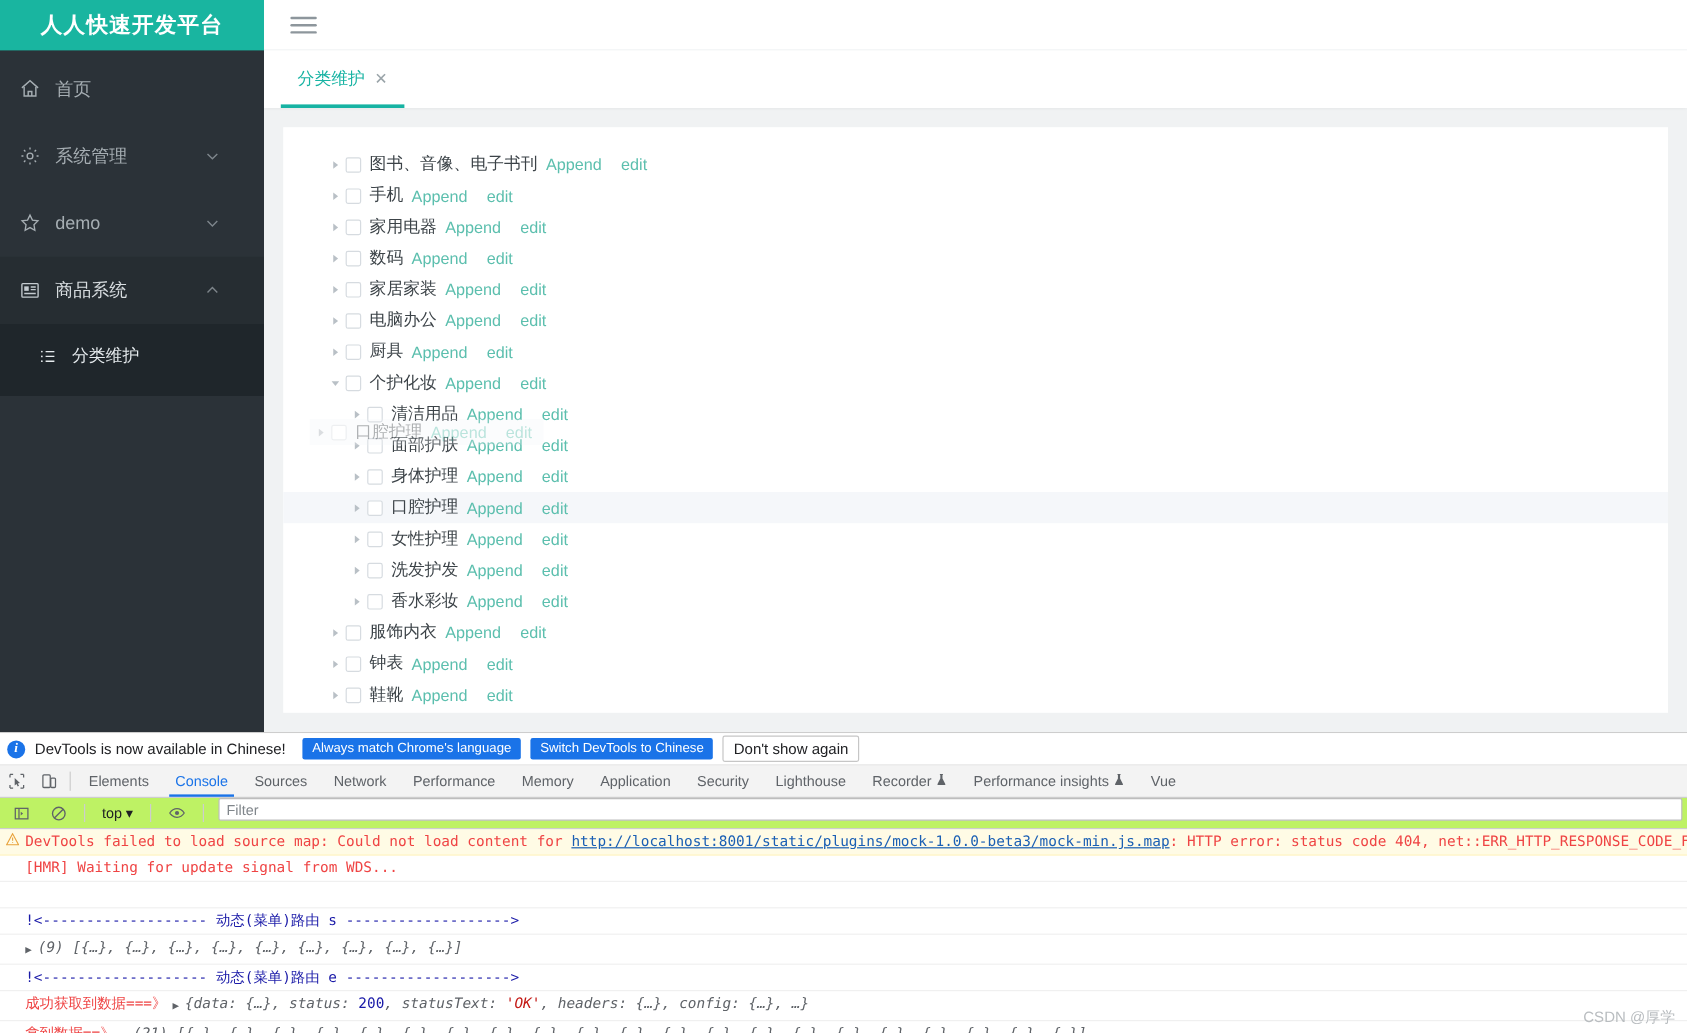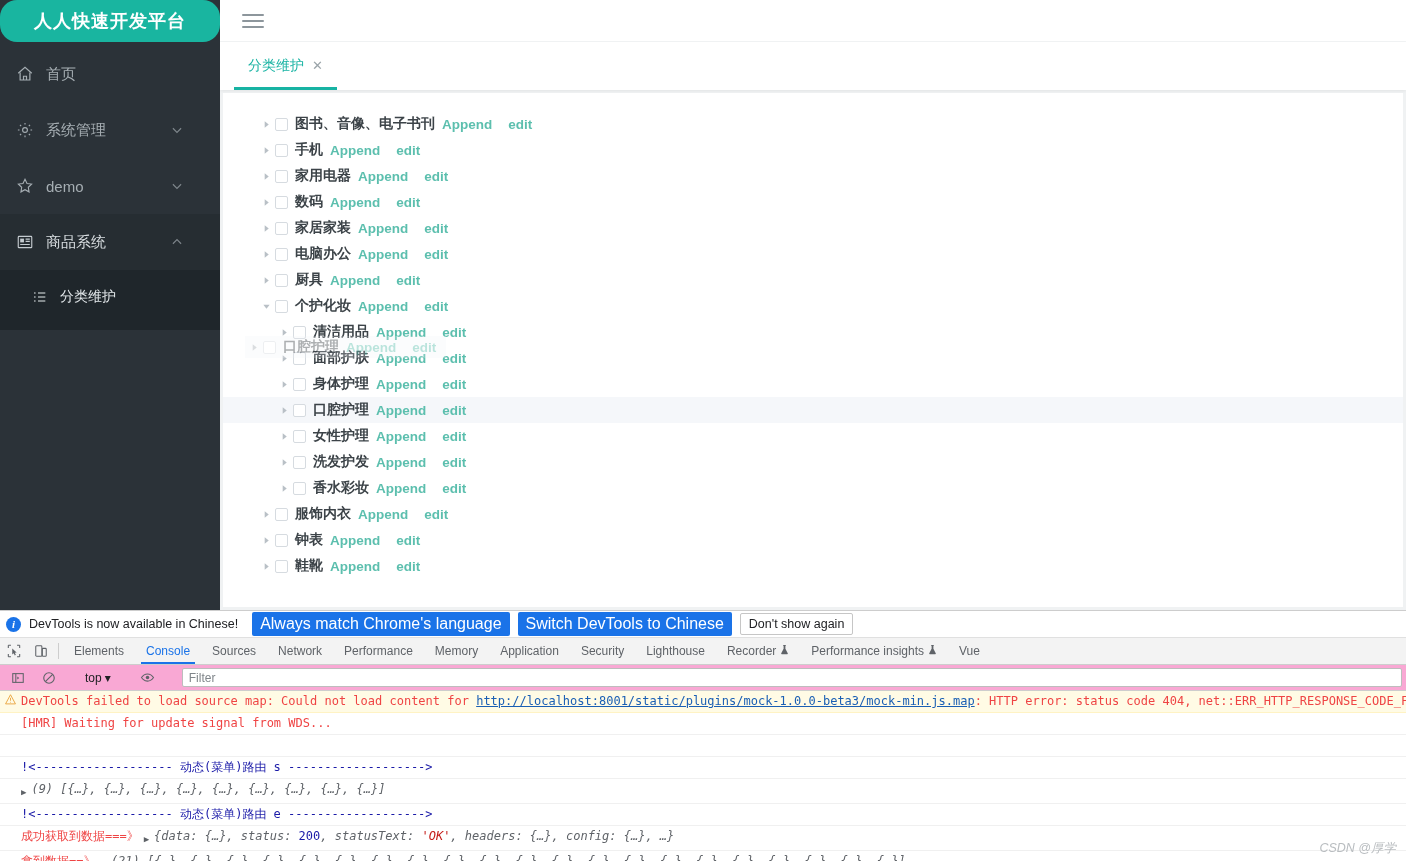--- a/index.html
+++ b/index.html
@@ -11,21 +11,21 @@
   #app { position: relative; width: 1406px; height: 861px; }
 
   
   .sidebar {
     position: absolute; left: 0; top: 0; width: 220px; height: 610px;
     background: #2b3238; z-index: 5;
   }
   .brand {
     height: 42px; background: #19b5a0; color: #fff;
     display: flex; align-items: center; justify-content: center;
-    font-size: 18px; font-weight: bold; letter-spacing: 1px; border-radius: 17px;
+    font-size: 18px; font-weight: bold; letter-spacing: 1px;
   }
   .nav { padding-top: 4px; }
   .nav-item {
     display: flex; align-items: center; height: 56px;
     padding: 0 36px 0 14px; color: #a6aeb3; font-size: 15px;
     cursor: pointer; position: relative;
   }
   .nav-item .ico {
     width: 22px; height: 22px; margin-right: 10px;
     display: flex; align-items: center; justify-content: center;
@@ -62,21 +62,21 @@
     padding-left: 14px; box-shadow: 0 1px 3px rgba(0,0,0,.06);
     position: relative; z-index: 2;
   }
   .tab {
     display: flex; align-items: center; gap: 8px; height: 46px;
     padding: 0 14px 0 14px; color: #17b3a3; font-size: 14px;
     border-bottom: 3px solid #17b3a3; cursor: pointer;
   }
   .tab .x { color: #9aa4a9; font-size: 13px; cursor: pointer; line-height:1; }
 
-  .content-wrap { padding: 3px; height: calc(610px - 42px - 48px); font-weight: bold; }
+  .content-wrap { padding: 16px; height: calc(610px - 42px - 48px); }
   .card {
     background: #fff; height: 100%; overflow: hidden; position: relative;
     padding: 14px 0 0 0;
   }
 
   
   .tree { position: relative; padding-top: 4px; }
   .tnode {
     display: flex; align-items: center; height: 26px;
     font-size: 14px; color: #3c4348; white-space: nowrap;
@@ -121,21 +121,21 @@
   }
   .info-dot {
     width: 15px; height: 15px; border-radius: 50%; background: #1a73e8;
     color: #fff; font-size: 11px; font-weight: bold; font-style: italic;
     display: flex; align-items: center; justify-content: center;
     flex: 0 0 auto; font-family: "Liberation Serif", serif;
   }
   .dt-notice .msg { margin-right: 6px; }
   .btn-blue {
     background: #1a73e8; color: #fff; border: none; border-radius: 2px;
-    font-size: 16px; padding: 3px 8px; cursor: pointer;
+    font-size: 11px; padding: 3px 8px; cursor: pointer;
     font-family: "Liberation Sans", sans-serif;
   }
   .btn-plain {
     background: #fff; color: #202124; border: 1px solid #c6c6c6; border-radius: 2px;
     font-size: 12.5px; padding: 3px 8px; cursor: pointer;
     font-family: "Liberation Sans", sans-serif;
   }
 
   .dt-tabs {
     height: 27px; display: flex; align-items: stretch;
@@ -148,22 +148,22 @@
     display: flex; align-items: center; gap: 4px; padding: 0 11px;
     font-size: 12px; color: #5f6368; cursor: pointer; position: relative;
   }
   .dt-tab.active { color: #1a73e8; }
   .dt-tab.active::after {
     content: ''; position: absolute; left: 6px; right: 6px; bottom: 0;
     height: 2px; background: #1a73e8;
   }
 
   .dt-sub {
-    height: 26px; display: flex; align-items: center; gap: 4px;
-    padding: 0 4px; background: #f9a8d4; border-bottom: 1px solid #cdcdcd;
+    height: 26px; display: flex; gap: 4px;
+    padding: 0 4px; background: #bef264; border-bottom: 1px solid #cdcdcd;
   }
   .ctx-sel { font-size: 12px; color: #202124; display:flex; align-items:center;
     gap:3px; padding: 0 6px; cursor: pointer; }
   .filter-box {
     flex: 1 1 auto; height: 19px; border: 1px solid #bdbdbd; border-radius: 2px;
     font-size: 12px; color: #80868b; padding: 0 6px; display: flex;
     align-items: center; margin-left: 4px; background:#fff; cursor:text;
   }
 
   .console {
@@ -180,21 +180,21 @@
   .c-arrow { color: #5f6368; font-size: 9px; flex:0 0 auto; padding-top:3px;}
   .c-blue { color: #1a1aa8; }
   .c-gray { color: #5f6368; font-style: italic; }
   .c-num { color: #1a1aa8; }
   .c-str { color: #c41a16; font-style: italic;}
   .c-plain { color: #ef4444; }
   .c-obj { color: #5f6368; font-style: italic; }
 
   .watermark {
     position: absolute; right: 10px; bottom: 4px; color: #b9bdc0;
-    font-size: 12.5px; font-family: "Liberation Sans", sans-serif; font-style: italic;
+    font-size: 12.5px; font-family: "Liberation Sans", sans-serif;
   }
 </style>
 </head>
 <body>
 
 <div id="app">
 
   <aside class="sidebar">
     <div class="sidebar-fill"></div>
     <div class="brand" style="position:relative;z-index:2">人人快速开发平台</div>

